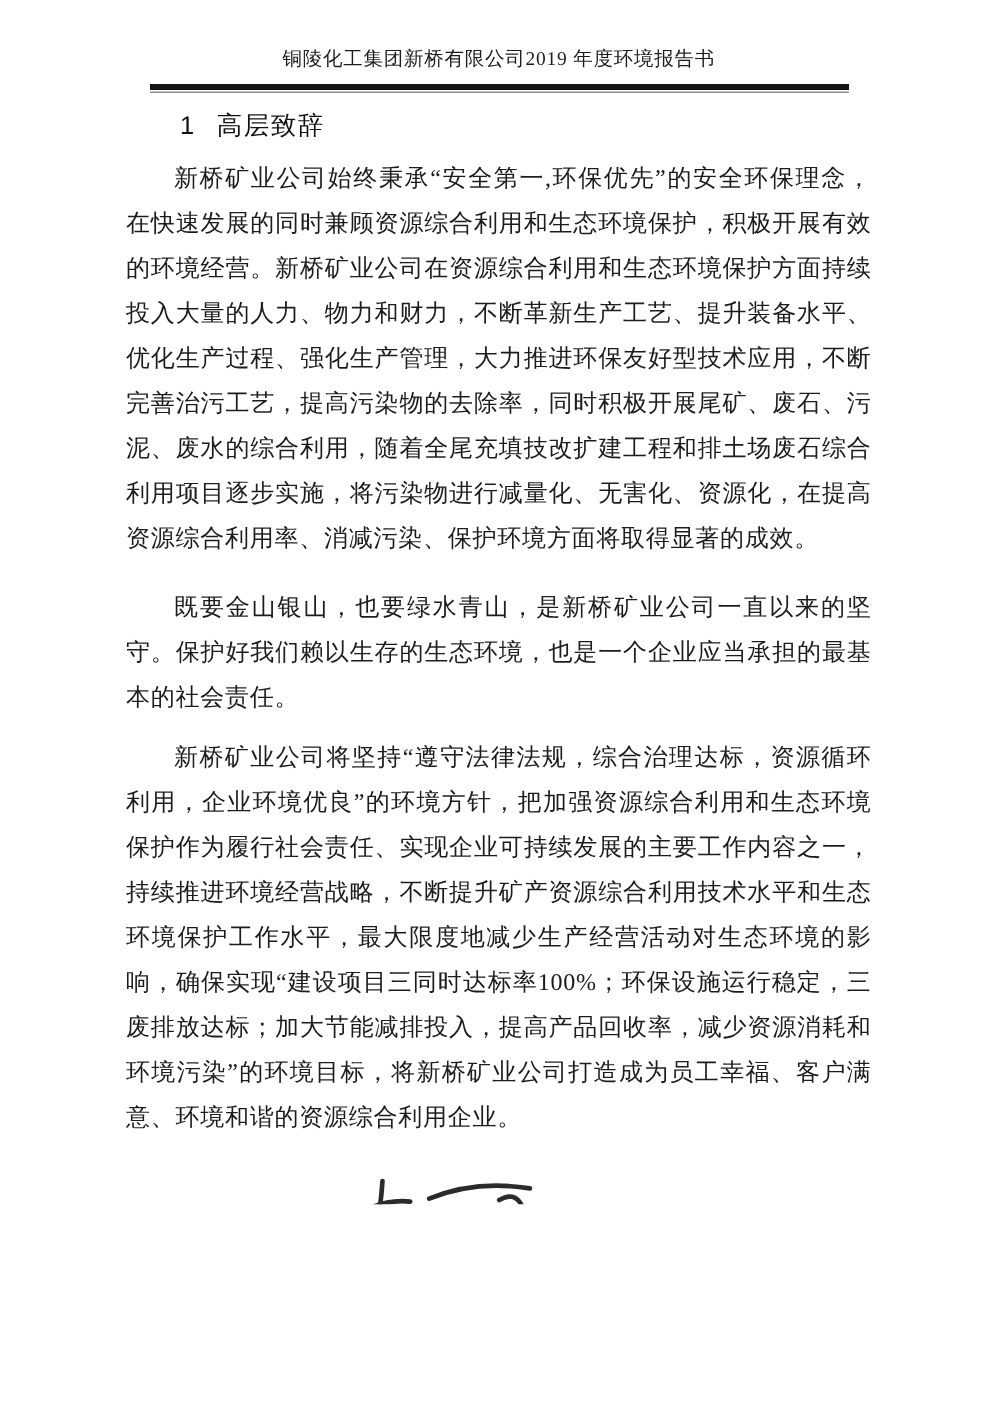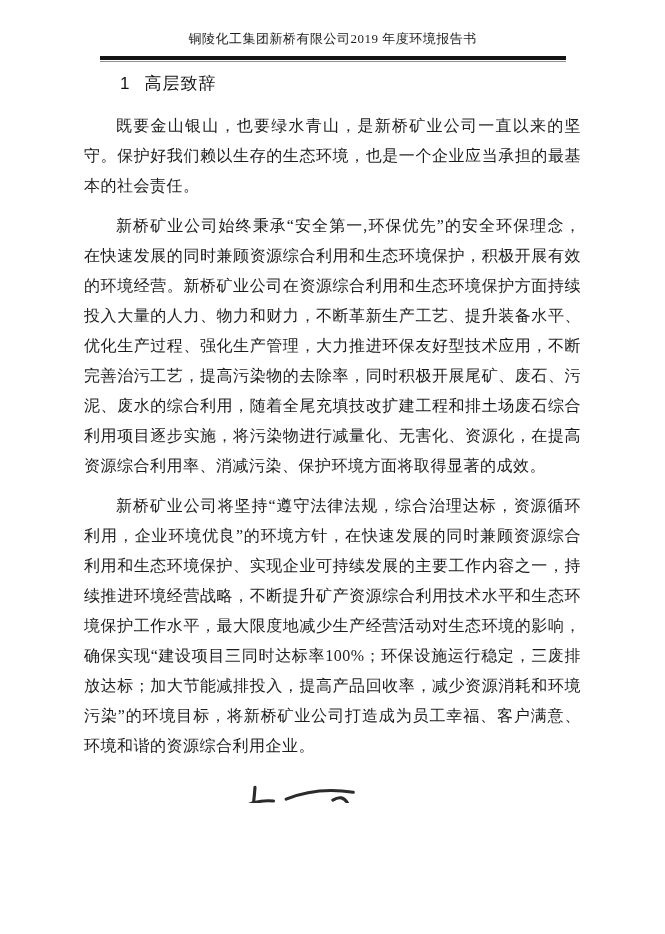--- a/index.html
+++ b/index.html
@@ -100,25 +100,25 @@
   <div class="doc-header">铜陵化工集团新桥有限公司2019 年度环境报告书</div>
 
   <div class="header-rule"></div>
 
   <div class="content">
 
     <div class="section-heading">
       <span class="sec-num">1</span><span>高层致辞</span>
     </div>
 
+    <p class="body-paragraph">新桥矿业公司始终秉承“安全第一,环保优先”的安全环保理念，在快速发展的同时兼顾资源综合利用和生态环境保护，积极开展有效的环境经营。新桥矿业公司在资源综合利用和生态环境保护方面持续投入大量的人力、物力和财力，不断革新生产工艺、提升装备水平、优化生产过程、强化生产管理，大力推进环保友好型技术应用，不断完善治污工艺，提高污染物的去除率，同时积极开展尾矿、废石、污泥、废水的综合利用，随着全尾充填技改扩建工程和排土场废石综合利用项目逐步实施，将污染物进行减量化、无害化、资源化，在提高资源综合利用率、消减污染、保护环境方面将取得显著的成效。</p>
+
     <p class="body-paragraph first">既要金山银山，也要绿水青山，是新桥矿业公司一直以来的坚守。保护好我们赖以生存的生态环境，也是一个企业应当承担的最基本的社会责任。</p>
 
-    <p class="body-paragraph">新桥矿业公司始终秉承“安全第一,环保优先”的安全环保理念，在快速发展的同时兼顾资源综合利用和生态环境保护，积极开展有效的环境经营。新桥矿业公司在资源综合利用和生态环境保护方面持续投入大量的人力、物力和财力，不断革新生产工艺、提升装备水平、优化生产过程、强化生产管理，大力推进环保友好型技术应用，不断完善治污工艺，提高污染物的去除率，同时积极开展尾矿、废石、污泥、废水的综合利用，随着全尾充填技改扩建工程和排土场废石综合利用项目逐步实施，将污染物进行减量化、无害化、资源化，在提高资源综合利用率、消减污染、保护环境方面将取得显著的成效。</p>
-
-    <p class="body-paragraph">新桥矿业公司将坚持“遵守法律法规，综合治理达标，资源循环利用，企业环境优良”的环境方针，在快速发展的同时兼顾资源综合利用和生态环境保护、实现企业可持续发展的主要工作内容之一，持续推进环境经营战略，不断提升矿产资源综合利用技术水平和生态环境保护工作水平，最大限度地减少生产经营活动对生态环境的影响，确保实现“建设项目三同时达标率100%；环保设施运行稳定，三废排放达标；加大节能减排投入，提高产品回收率，减少资源消耗和环境污染”的环境目标，将新桥矿业公司打造成为员工幸福、客户满意、环境和谐的资源综合利用企业。</p>
+    <p class="body-paragraph">新桥矿业公司将坚持“遵守法律法规，综合治理达标，资源循环利用，企业环境优良”的环境方针，把加强资源综合利用和生态环境保护作为履行社会责任、实现企业可持续发展的主要工作内容之一，持续推进环境经营战略，不断提升矿产资源综合利用技术水平和生态环境保护工作水平，最大限度地减少生产经营活动对生态环境的影响，确保实现“建设项目三同时达标率100%；环保设施运行稳定，三废排放达标；加大节能减排投入，提高产品回收率，减少资源消耗和环境污染”的环境目标，将新桥矿业公司打造成为员工幸福、客户满意、环境和谐的资源综合利用企业。</p>
 
     <div class="signoff-row">
       <span class="signoff-label">致辞人（签名）：</span>
       <span class="signature">
         <svg viewBox="0 0 150 105" xmlns="http://www.w3.org/2000/svg" fill="none" stroke="#2b2b2b" stroke-width="3.2" stroke-linecap="round" stroke-linejoin="round">
           <path d="M22,40 Q40,30 57,32"></path>
           <path d="M38,18 Q36,48 28,76 Q25,90 38,87"></path>
           <path d="M31,56 Q44,49 54,55 Q58,67 46,73 Q35,76 34,65"></path>
           <path d="M63,52 Q79,38 93,45 Q74,56 64,74 Q81,65 97,70"></path>
           <path d="M70,30 Q102,17 139,23"></path>

